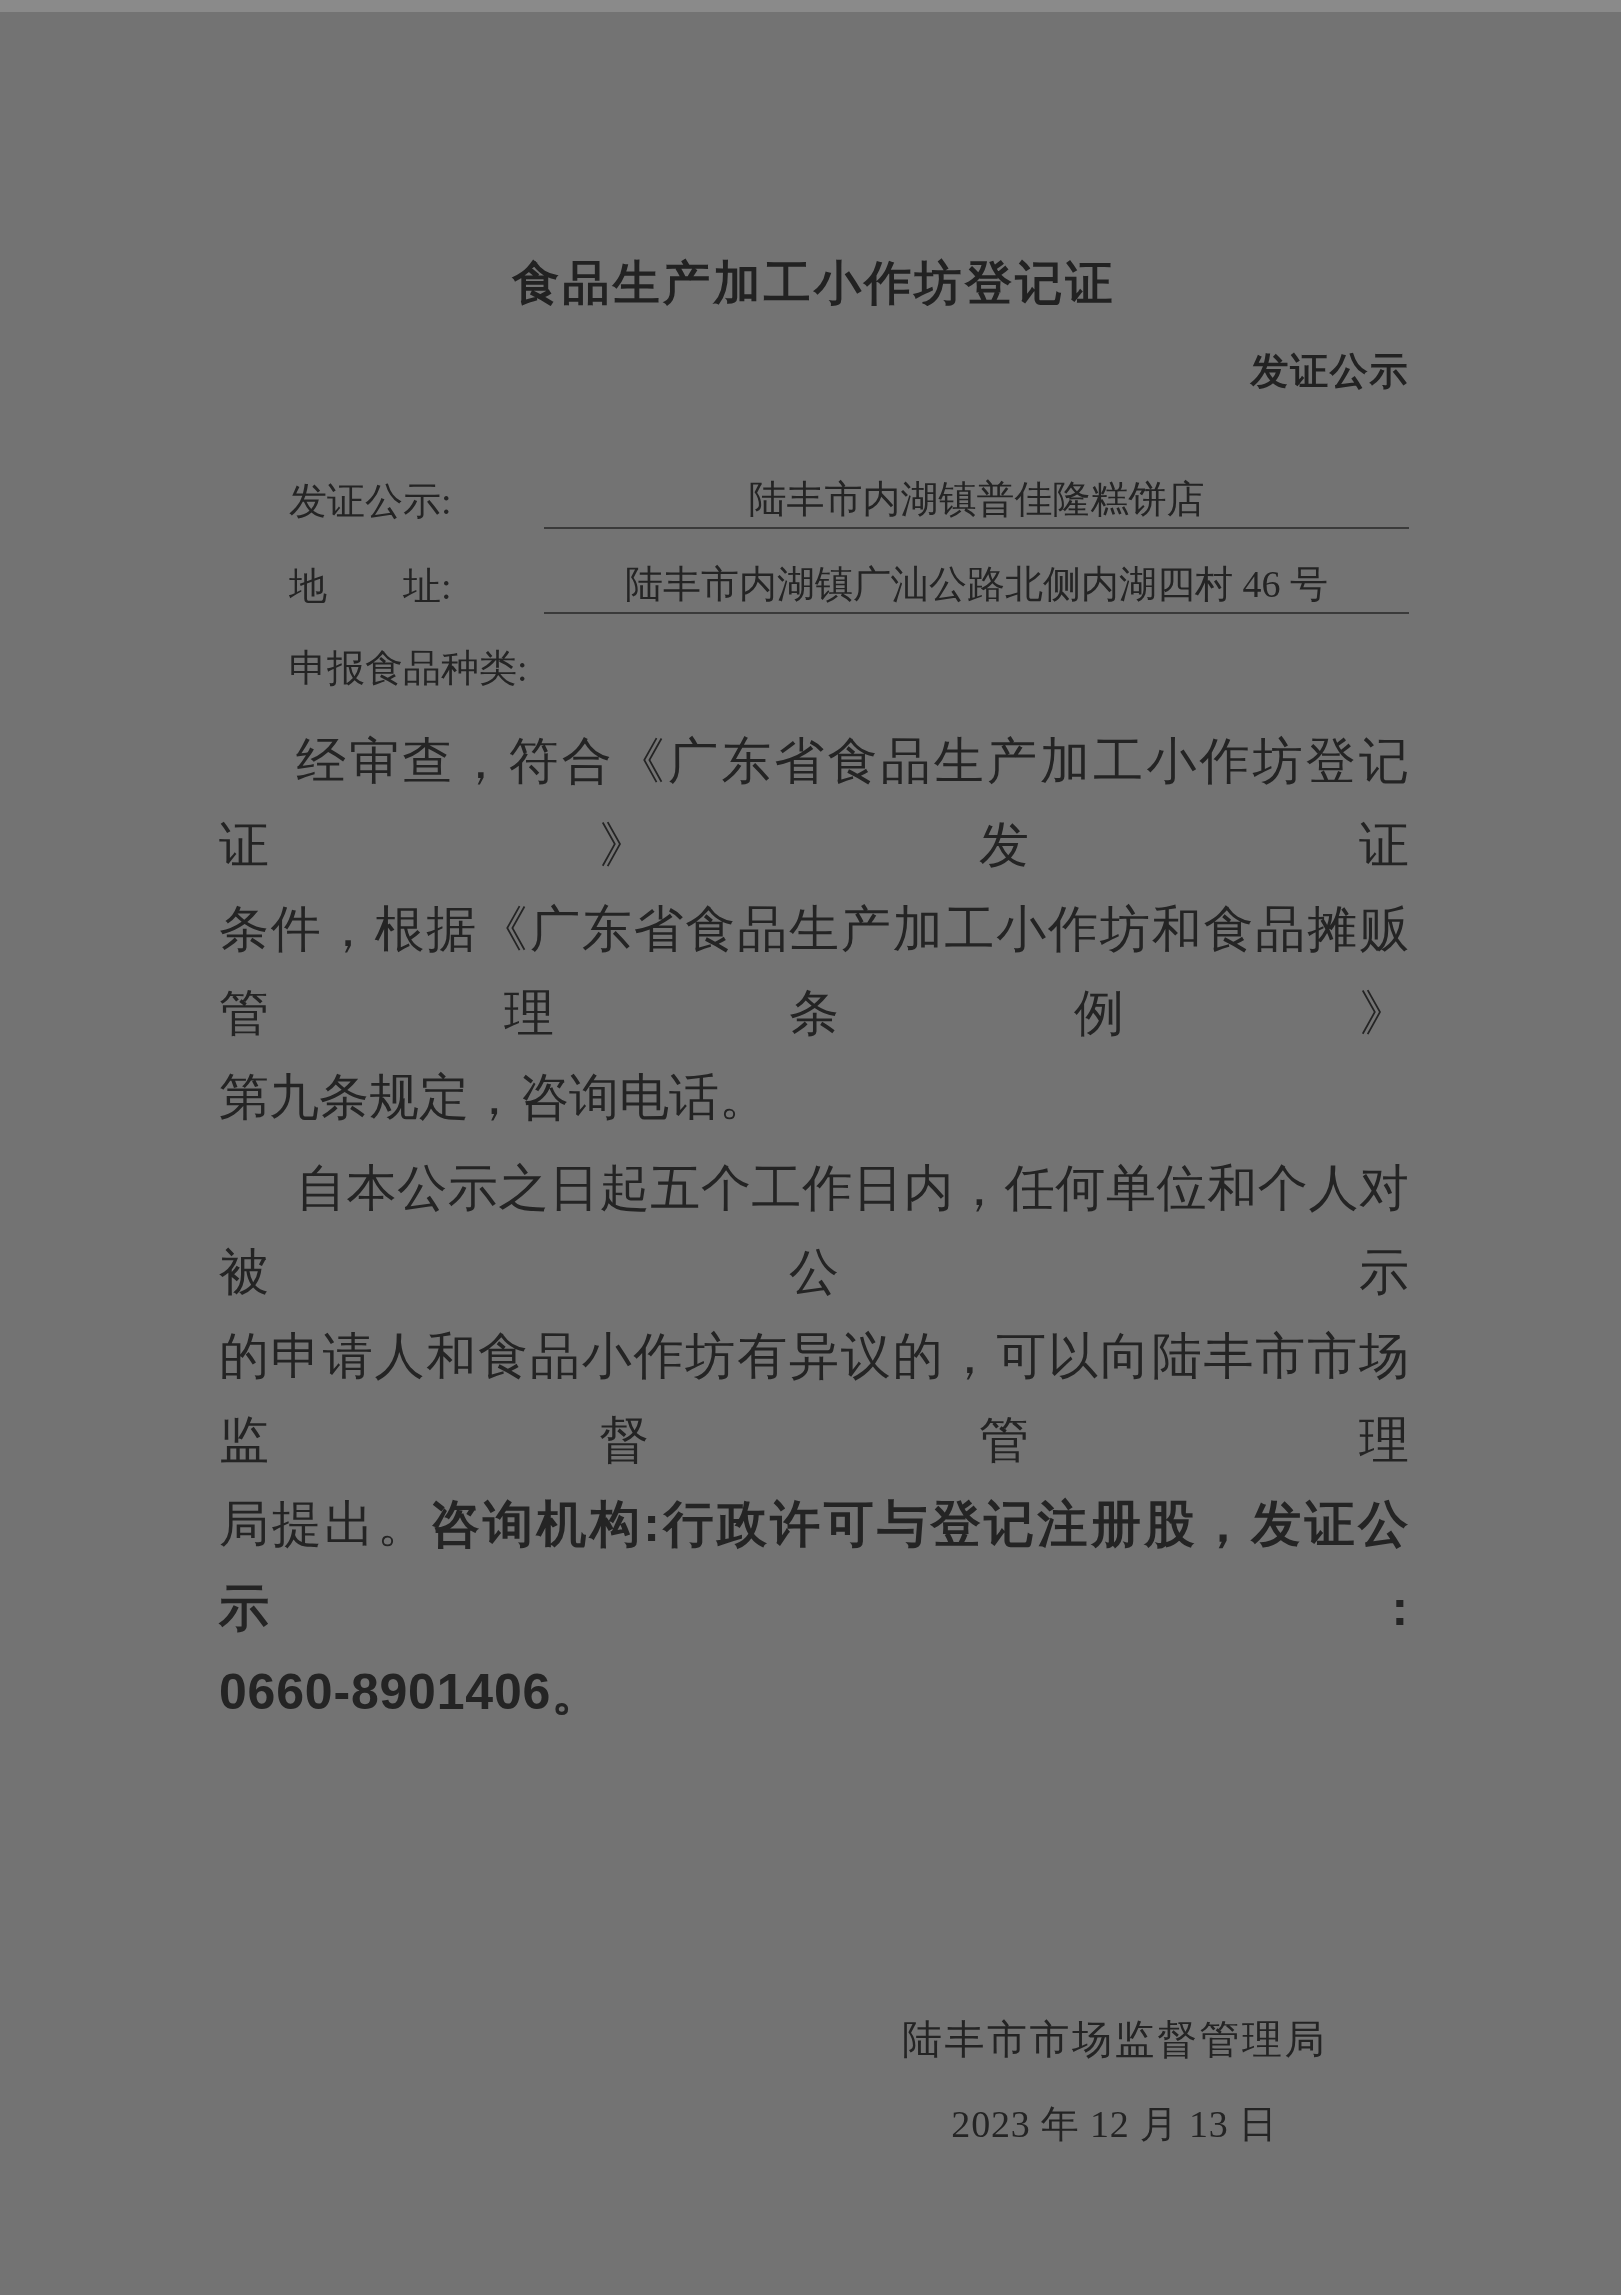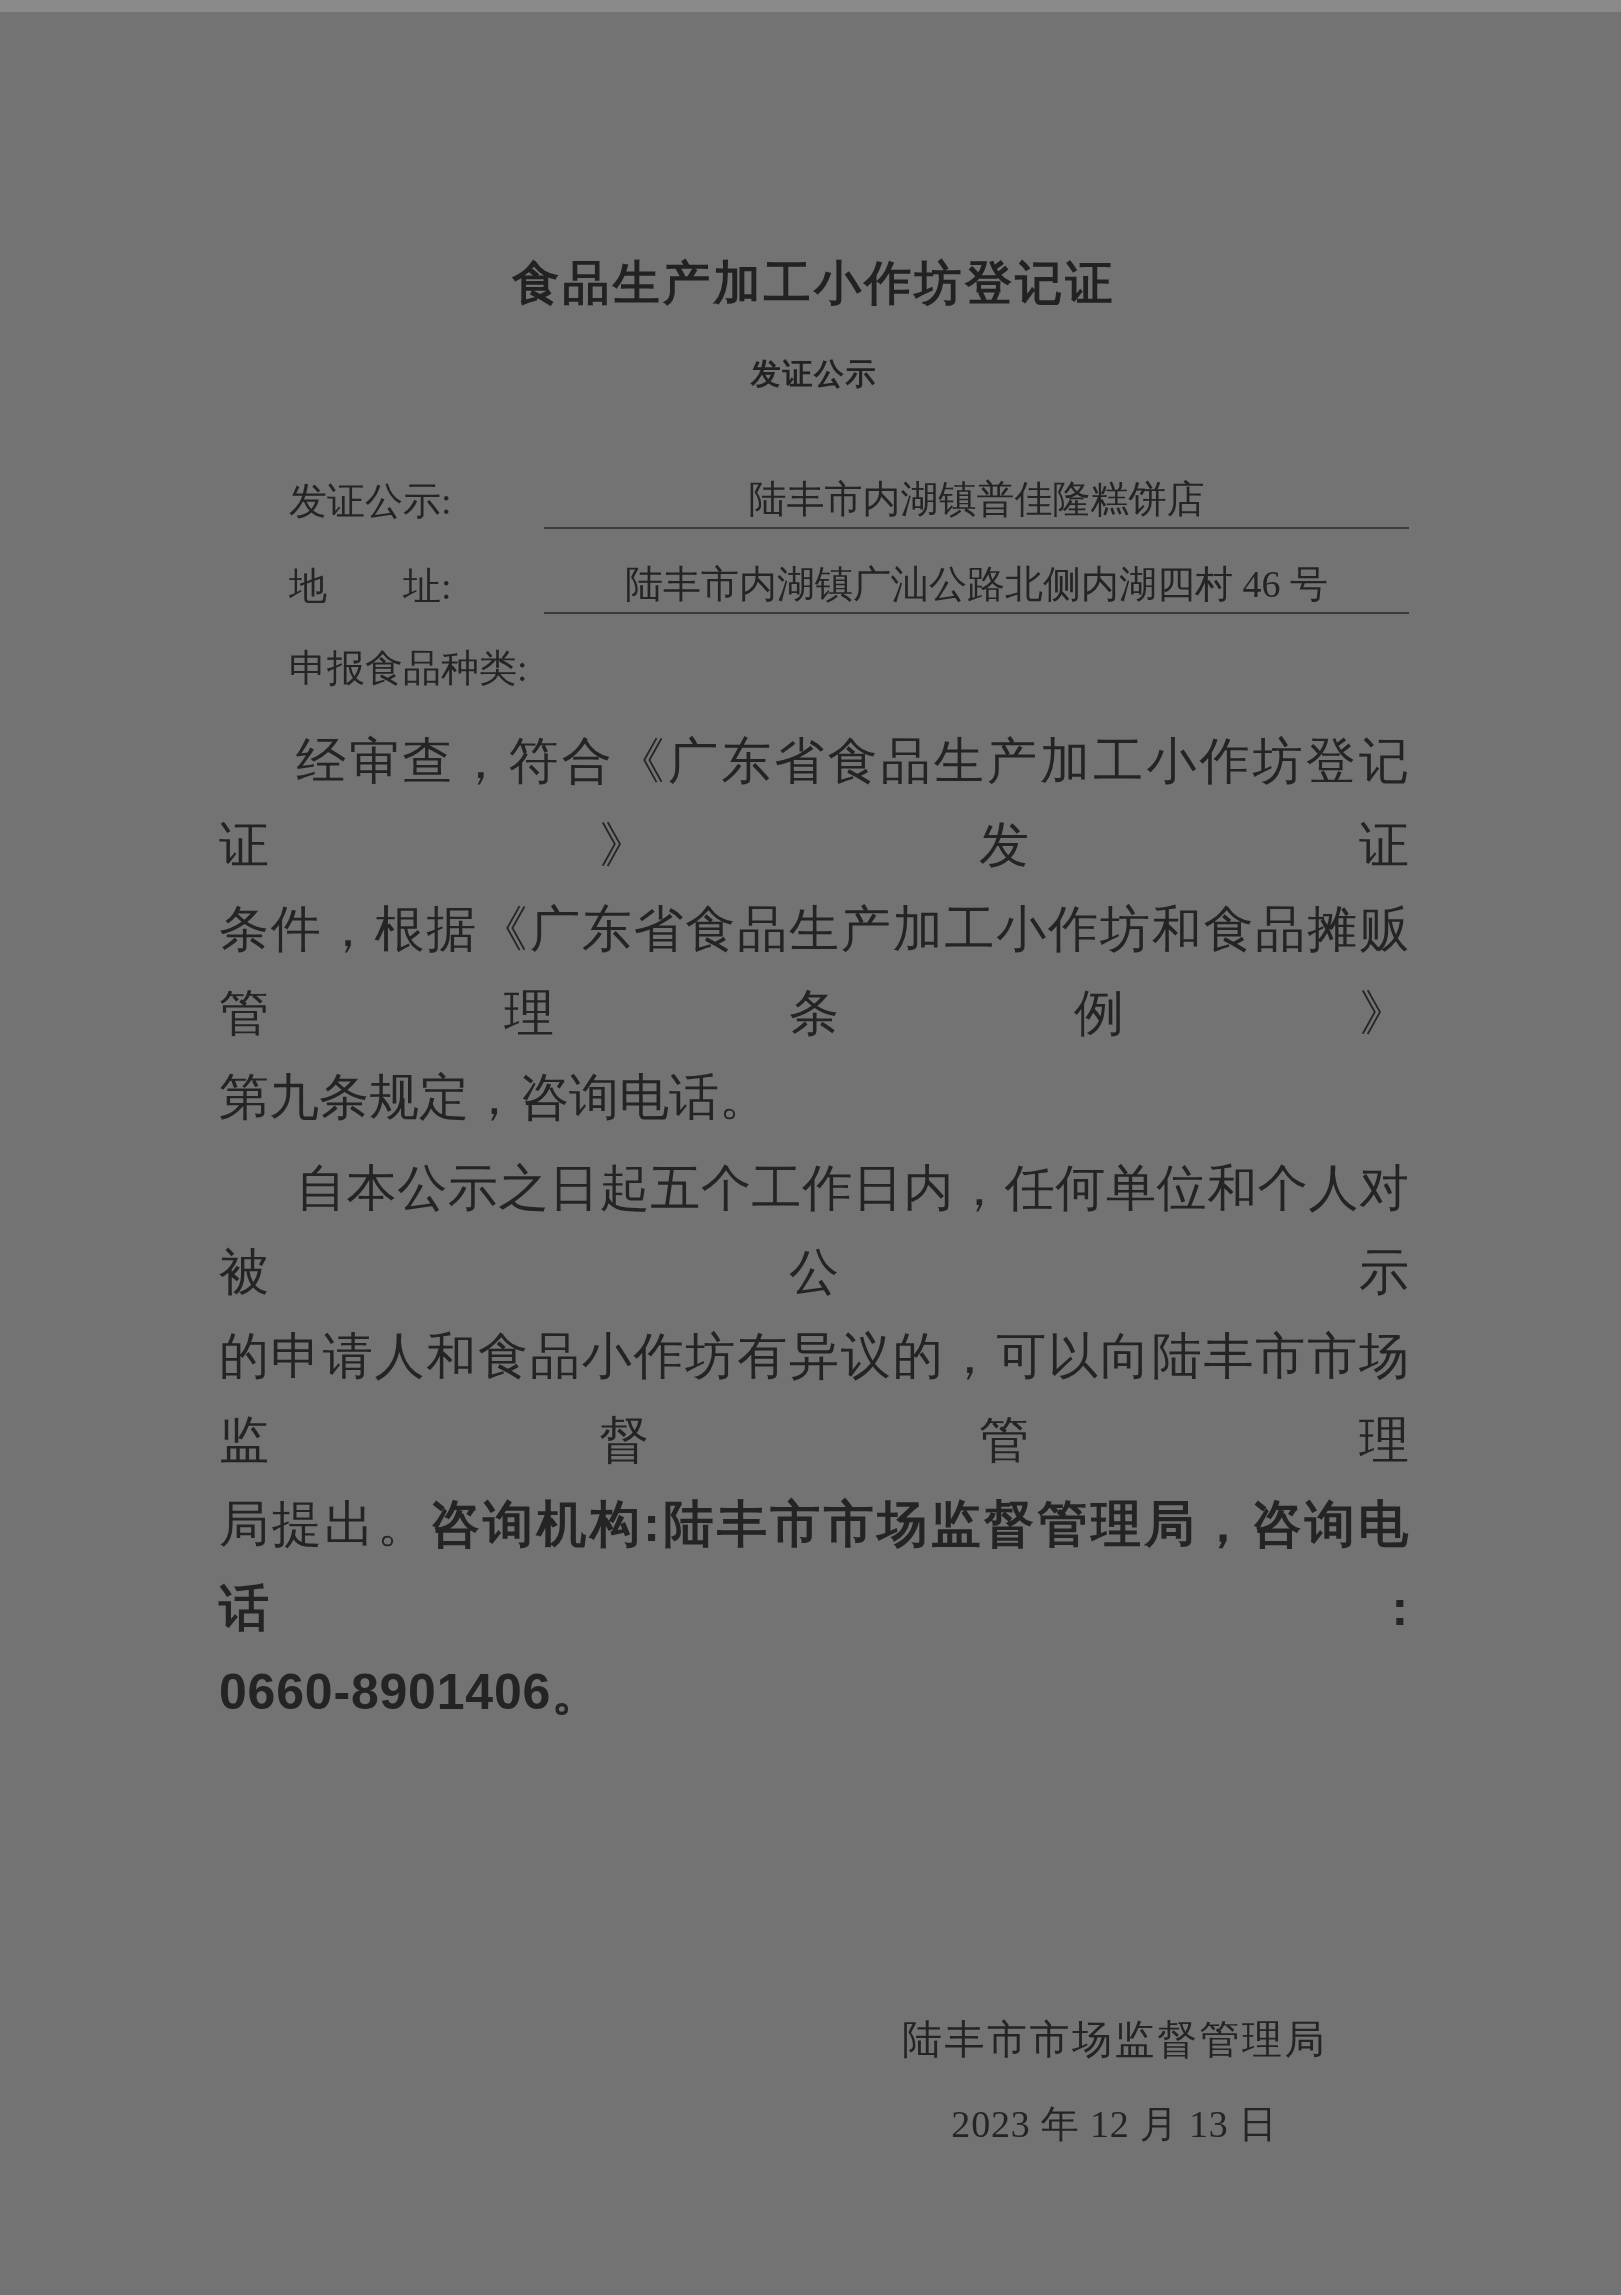--- a/index.html
+++ b/index.html
@@ -21,24 +21,24 @@
     text-align: center;
     font-family: "Liberation Sans", sans-serif;
     font-weight: 600;
     font-size: 47px;
     line-height: 51px;
     letter-spacing: 3.3px;
     color: #222;
   }
   .doc-subtitle {
     margin-top: 41px;
-    text-align: center;
-    font-family: Liberation Sans, sans-serif;
+    text-align: right;
+    font-family: Liberation Mono, monospace;
     font-weight: 600;
-    font-size: 30px;
+    font-size: 38px;
     line-height: 49px;
     letter-spacing: 1.6px;
     color: #222;
   }
   .fields { margin-top: 69px; }
   .field-row {
     display: flex;
     align-items: flex-end;
     box-sizing: border-box;
     height: 85px;
@@ -129,21 +129,21 @@
 
       <div class="para-1">
         <div class="body-line fill indent">经审查，符合《广东省食品生产加工小作坊登记证》发证</div>
         <div class="body-line fill">条件，根据《广东省食品生产加工小作坊和食品摊贩管理条例》</div>
         <div class="body-line">第九条规定，咨询电话。</div>
       </div>
 
       <div class="para-2">
         <div class="body-line fill indent">自本公示之日起五个工作日内，任何单位和个人对被公示</div>
         <div class="body-line fill">的申请人和食品小作坊有异议的，可以向陆丰市市场监督管理</div>
-        <div class="body-line fill"><span>局提出。</span><span class="b">咨询机构:陆丰市市场监督管理局，咨询电话:</span></div>
+        <div class="body-line fill"><span>局提出。</span><span class="b">咨询机构:行政许可与登记注册股，发证公示:</span></div>
         <div class="body-line"><span class="b">0660-8901406。</span></div>
       </div>
 
     </div>
 
     <div class="sign-block">
       <div class="sign-agency">陆丰市市场监督管理局</div>
       <div class="sign-date">2023 年 12 月 13 日</div>
     </div>
 

